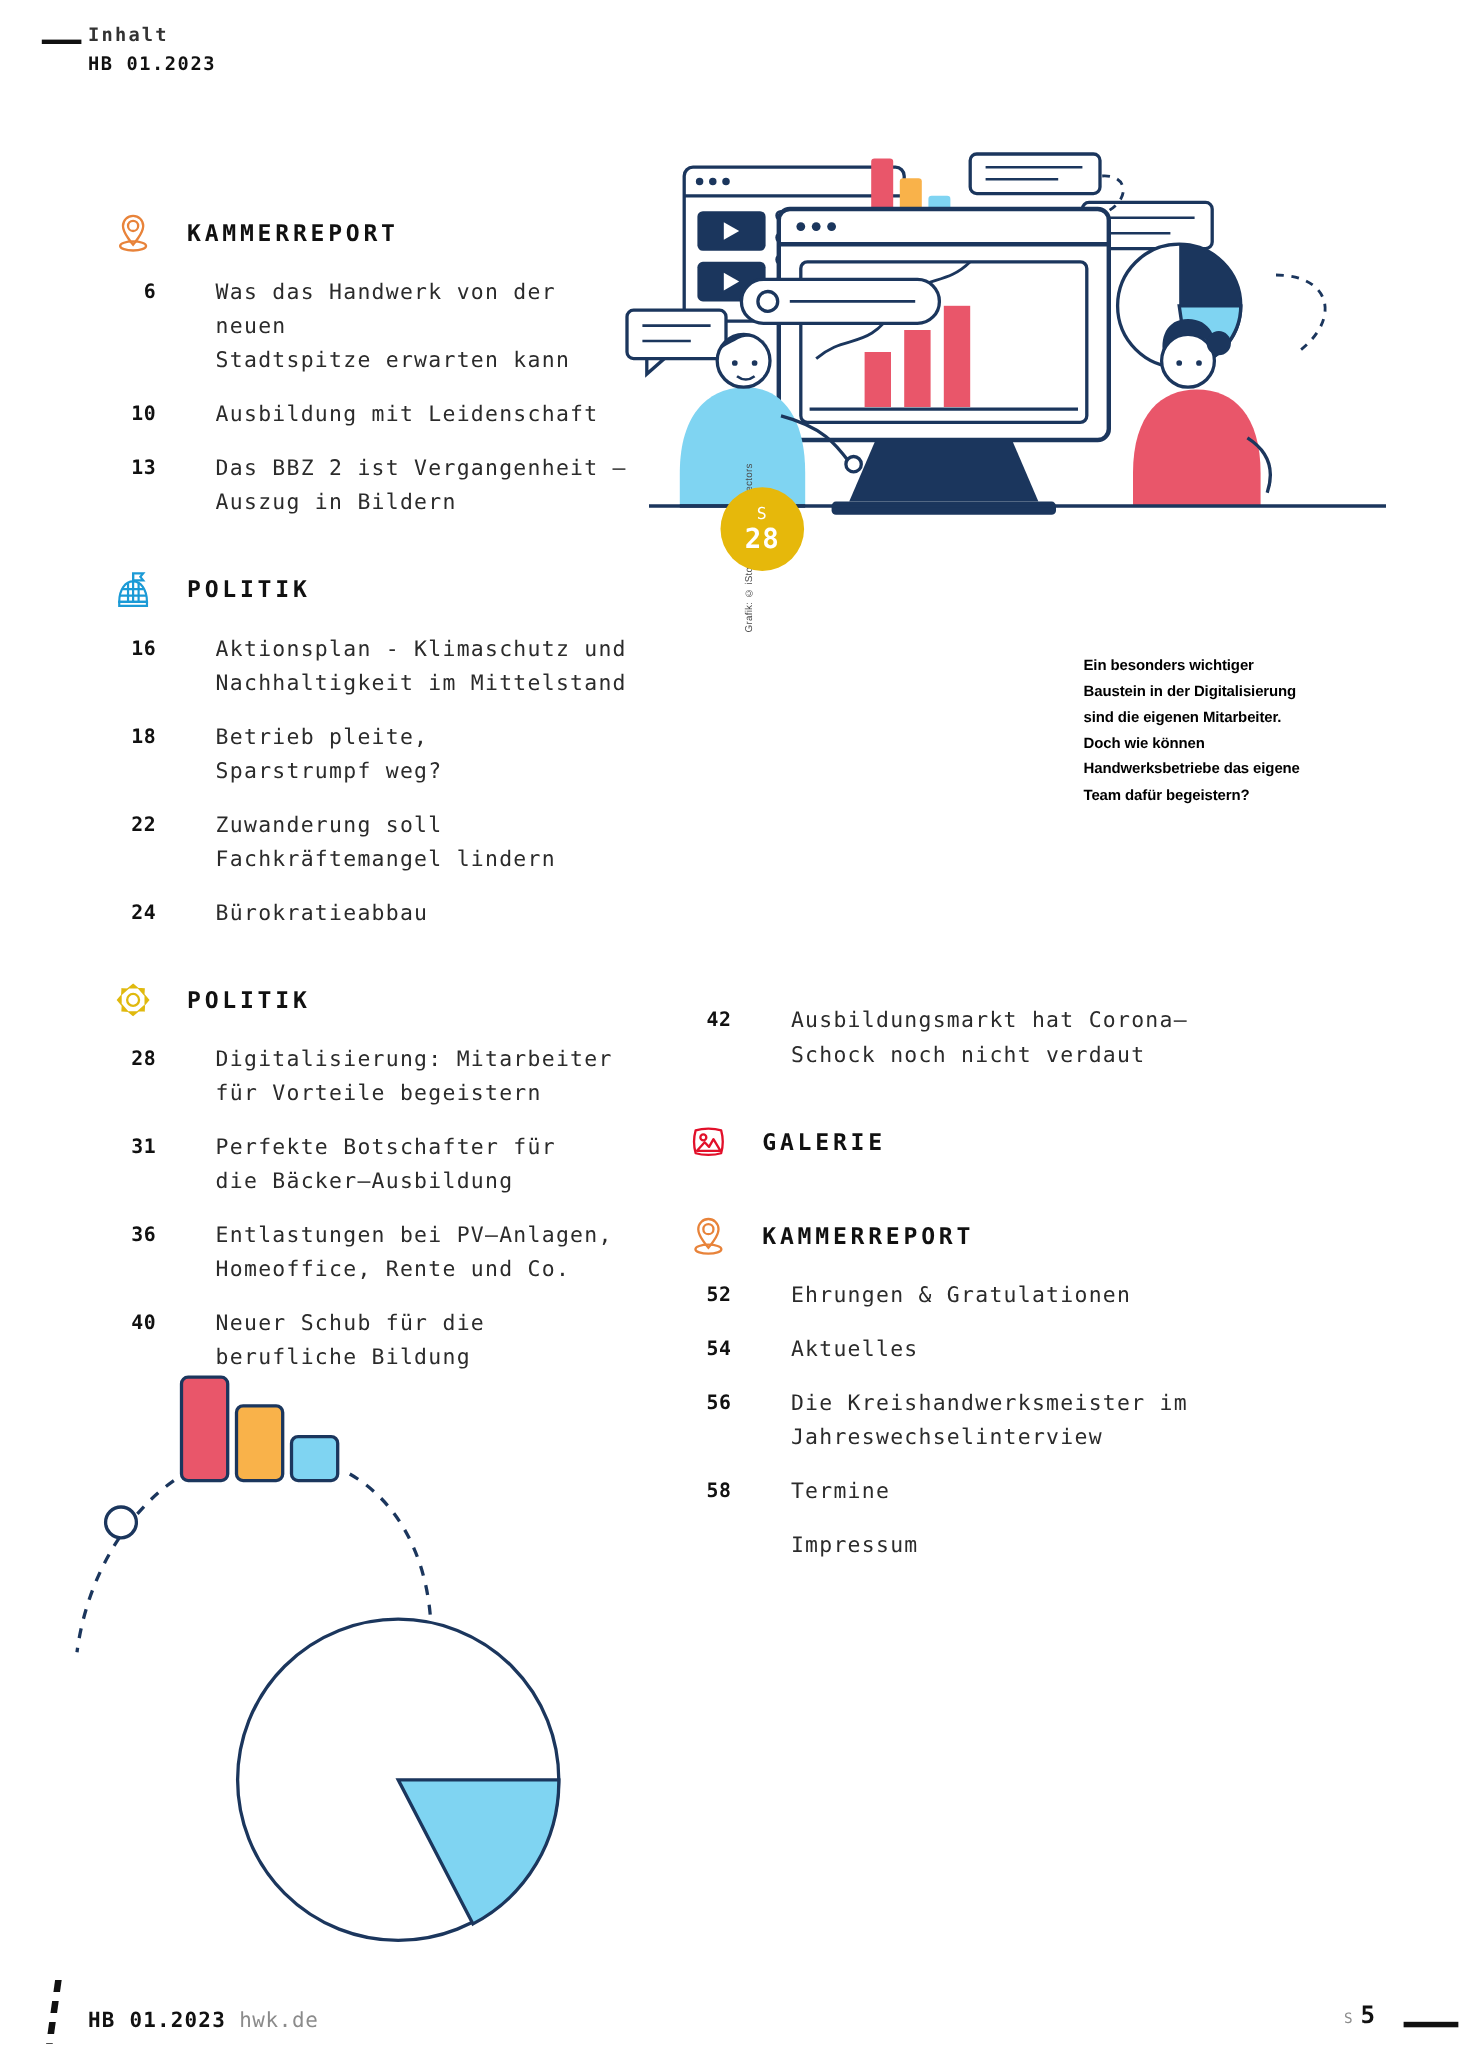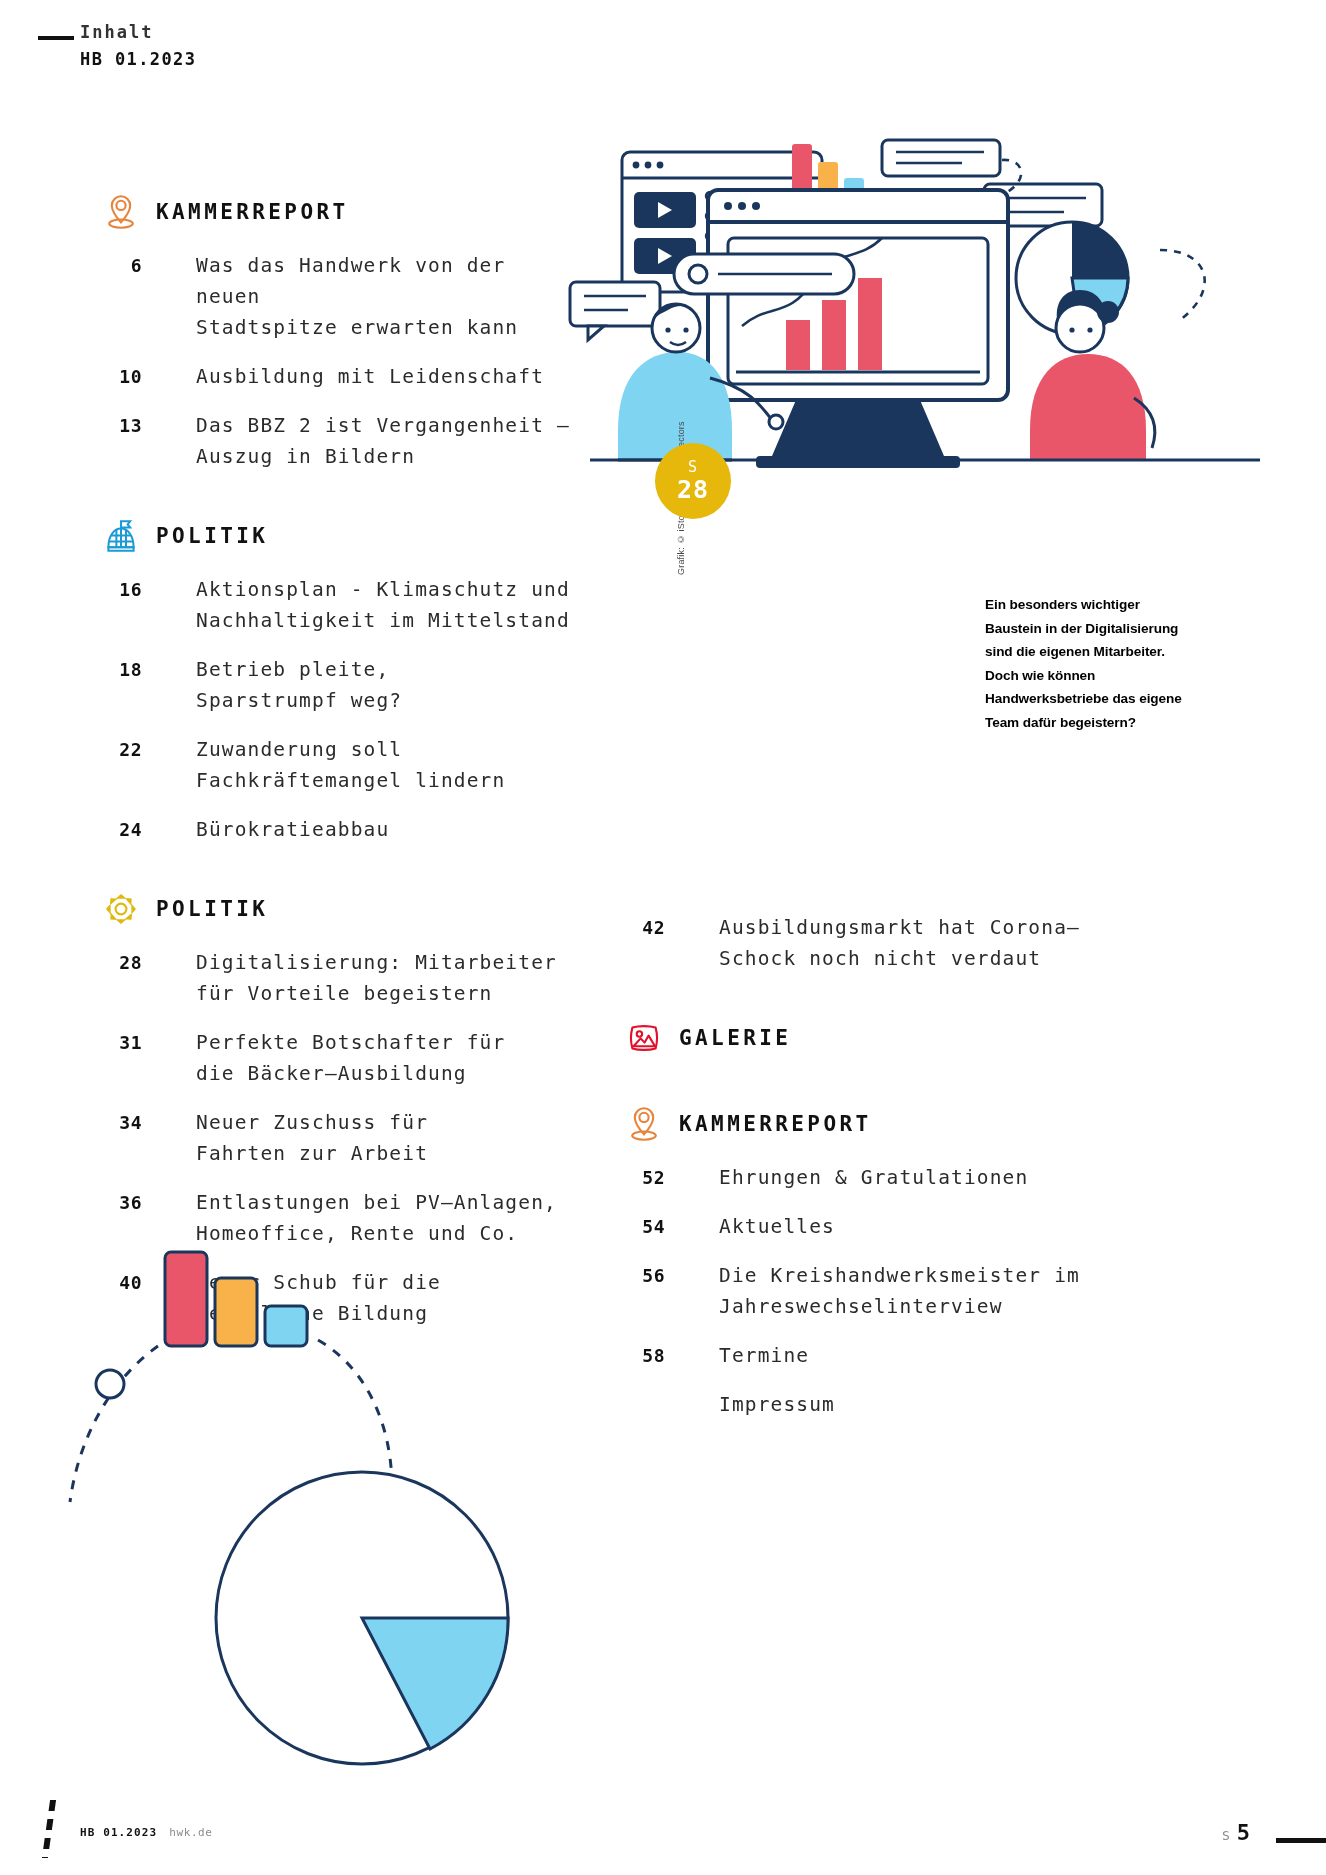--- a/index.html
+++ b/index.html
@@ -14,35 +14,35 @@
   
   .hdr-rule{position:absolute;left:38px;top:36px;width:36px;height:4px;background:#111;}
   .hdr-text{position:absolute;left:80px;top:20px;}
   .hdr-kicker{font-size:17px;letter-spacing:2.0px;color:#333;font-weight:700;line-height:1.5;}
   .hdr-issue{font-size:17px;letter-spacing:1.4px;color:#111;font-weight:700;line-height:1.6;}
 
   
   .ftr-dashes{position:absolute;left:46px;top:1800px;width:6px;height:58px;
      background:repeating-linear-gradient(to bottom,#111 0 11px,transparent 11px 19px);
      transform:skewX(-8deg);}
-  .ftr-left{position:absolute;left:80px;top:1826px;font-size:11px;letter-spacing:1.1px;white-space:nowrap;}
+  .ftr-left{position:absolute;left:80px;top:1826px;font-size:19px;letter-spacing:1.1px;white-space:nowrap;}
   .ftr-left b{font-weight:700;color:#111;}
   .ftr-left span.dom{font-weight:400;color:#8b8b8b;letter-spacing:0.6px;margin-left:12px;}
   .ftr-right{position:absolute;right:76px;top:1820px;white-space:nowrap;text-align:center;}
   .ftr-right .s{font-size:13px;color:#8b8b8b;letter-spacing:1px;}
   .ftr-right .num{font-size:22px;font-weight:700;color:#111;margin-left:6px;}
   .ftr-rule{position:absolute;right:0;top:1838px;width:50px;height:5px;background:#111;}
 
   
   .col{position:absolute;}
   .col-left{left:104px;top:190px;width:470px;}
   .col-right{left:627px;top:912px;width:480px;}
 
   .sec{margin-bottom:4px;}
-  .sec-head{display:flex;align-items:center;gap:18px;height:44px;margin-bottom:16px;}
+  .sec-head{display:flex;align-items:center;gap:32px;height:44px;margin-bottom:16px;}
   .sec-icon{width:34px;height:38px;flex:0 0 34px;display:flex;align-items:center;justify-content:center;}
   .sec-icon svg{display:block;}
   .sec-title{font-size:21px;font-weight:700;letter-spacing:3.4px;color:#111;white-space:nowrap;}
 
   .entry{display:flex;align-items:flex-start;margin-bottom:18px;}
   .entry .pg{flex:0 0 56px;text-align:right;font-size:18px;font-weight:700;letter-spacing:0.5px;color:#111;
      line-height:31px;padding-right:18px;box-sizing:border-box;}
   .entry .ttl{font-size:19.5px;font-weight:400;letter-spacing:1.15px;color:#2b2b2b;line-height:31px;white-space:pre-line;margin-left:36px;}
   .entry.noPg .pg{visibility:hidden;}
   .sec.gap-top{margin-top:42px;}
@@ -252,25 +252,20 @@
         <span class="pg">28</span>
         <span class="ttl">Digitalisierung: Mitarbeiter
 für Vorteile begeistern</span>
       </div>
       <div class="entry">
         <span class="pg">31</span>
         <span class="ttl">Perfekte  Botschafter für
 die Bäcker–Ausbildung</span>
       </div>
       <div class="entry">
-        <span class="pg">34</span>
-        <span class="ttl">Neuer Zuschuss für
-Fahrten zur Arbeit</span>
-      </div>
-      <div class="entry">
         <span class="pg">36</span>
         <span class="ttl">Entlastungen bei PV–Anlagen,
 Homeoffice, Rente und Co.</span>
       </div>
       <div class="entry">
         <span class="pg">40</span>
         <span class="ttl">Neuer Schub für die
 berufliche Bildung</span>
       </div>
     </div>

